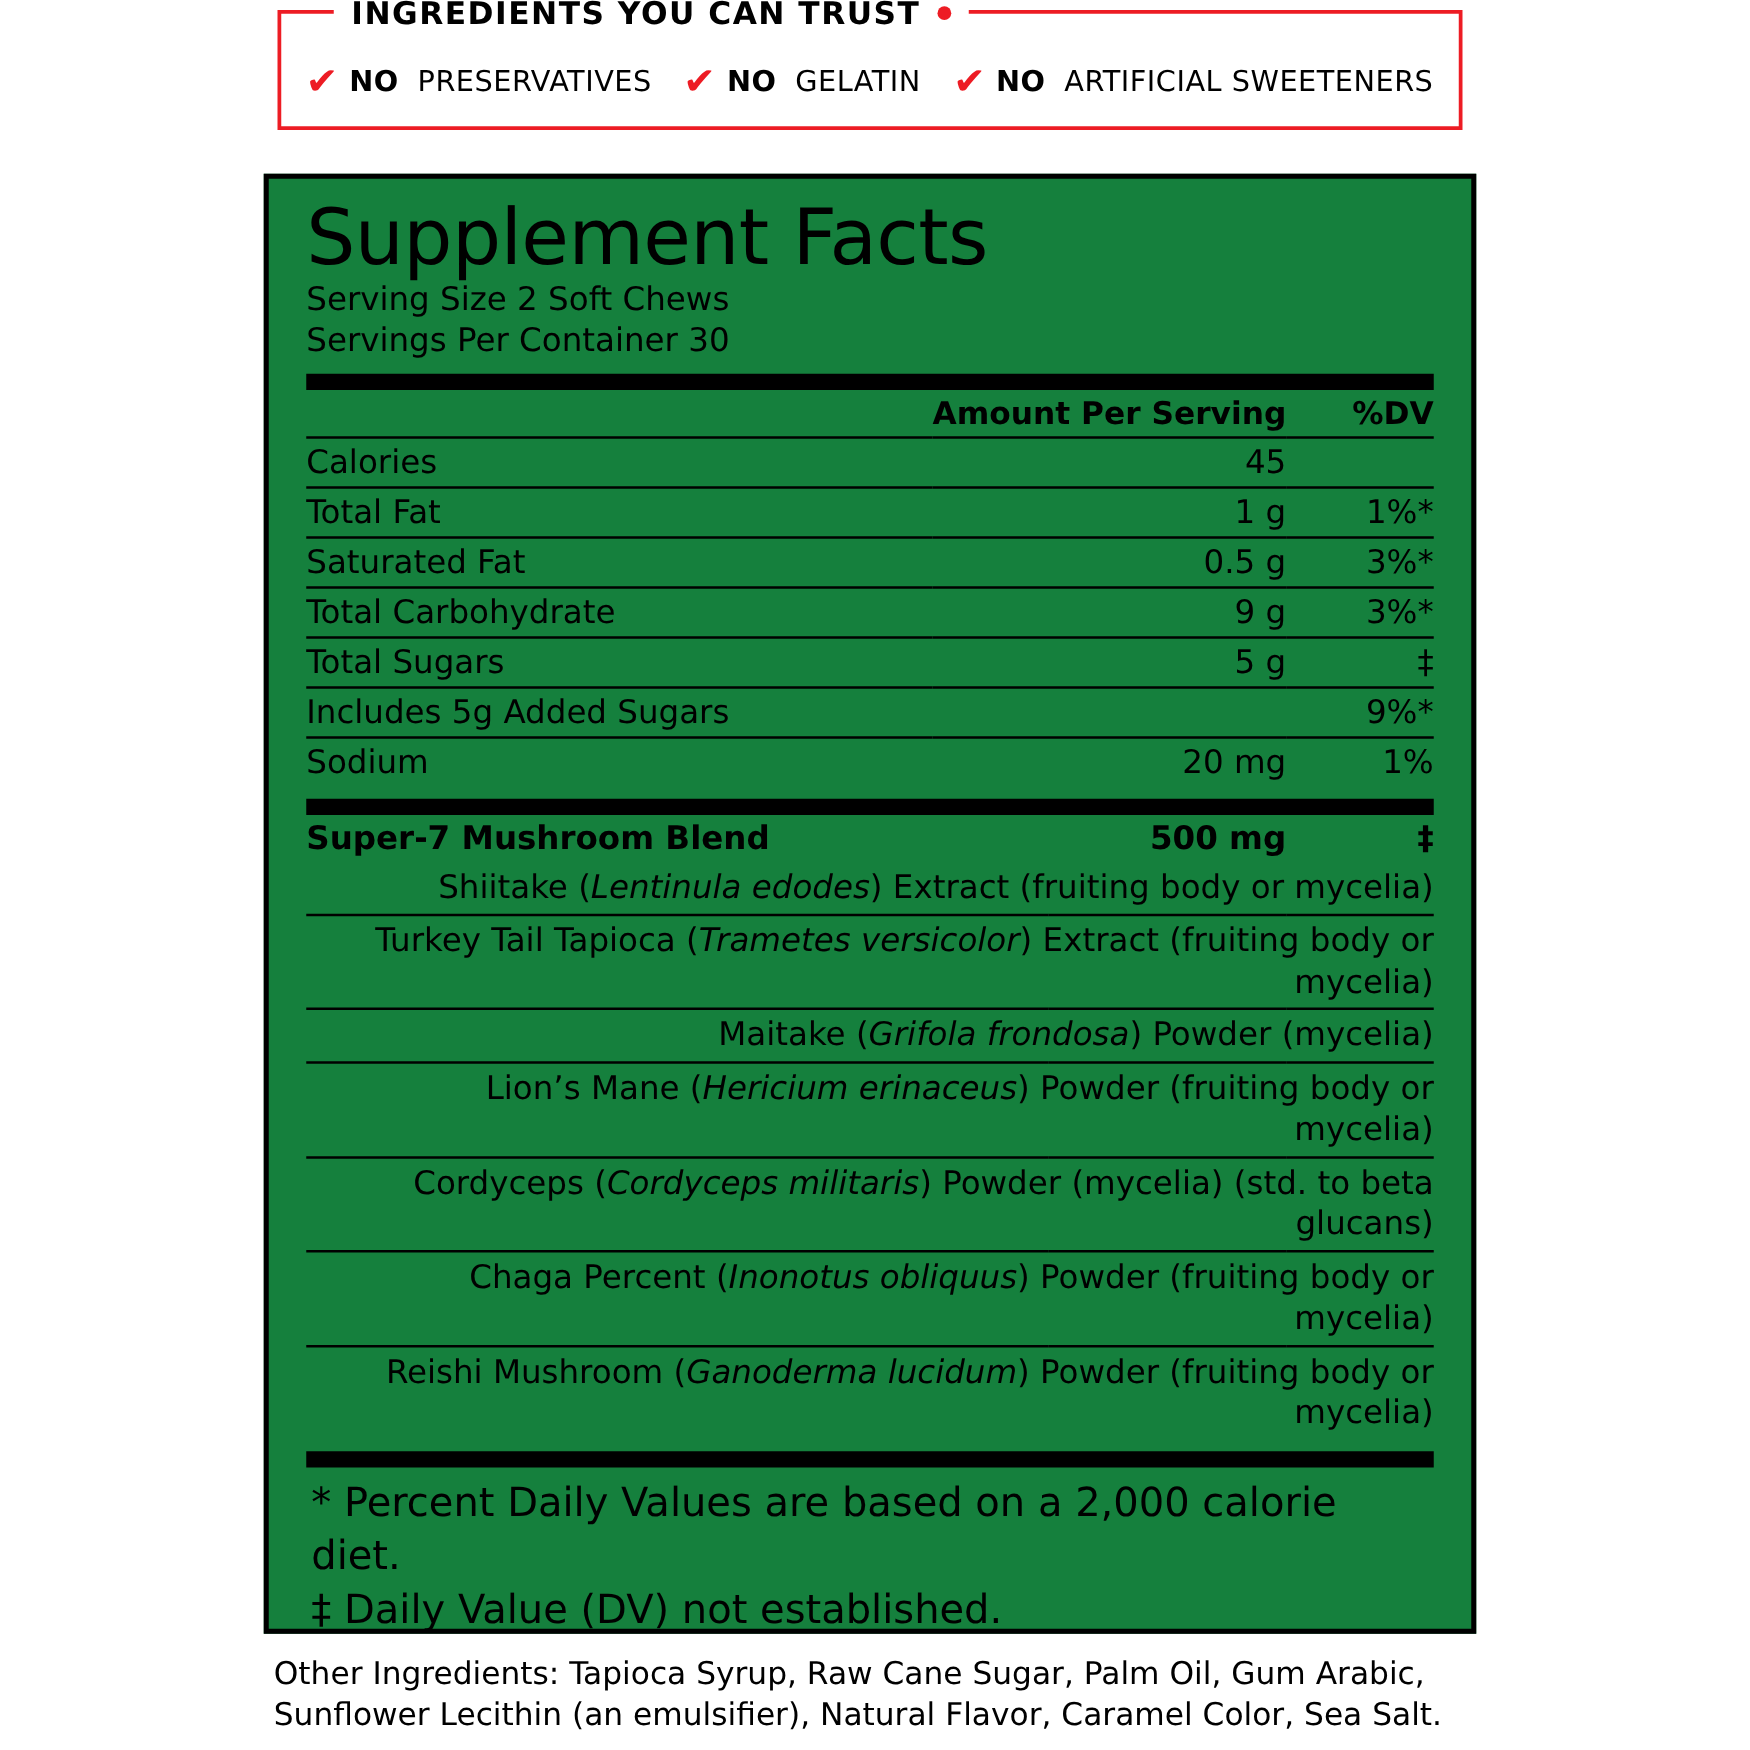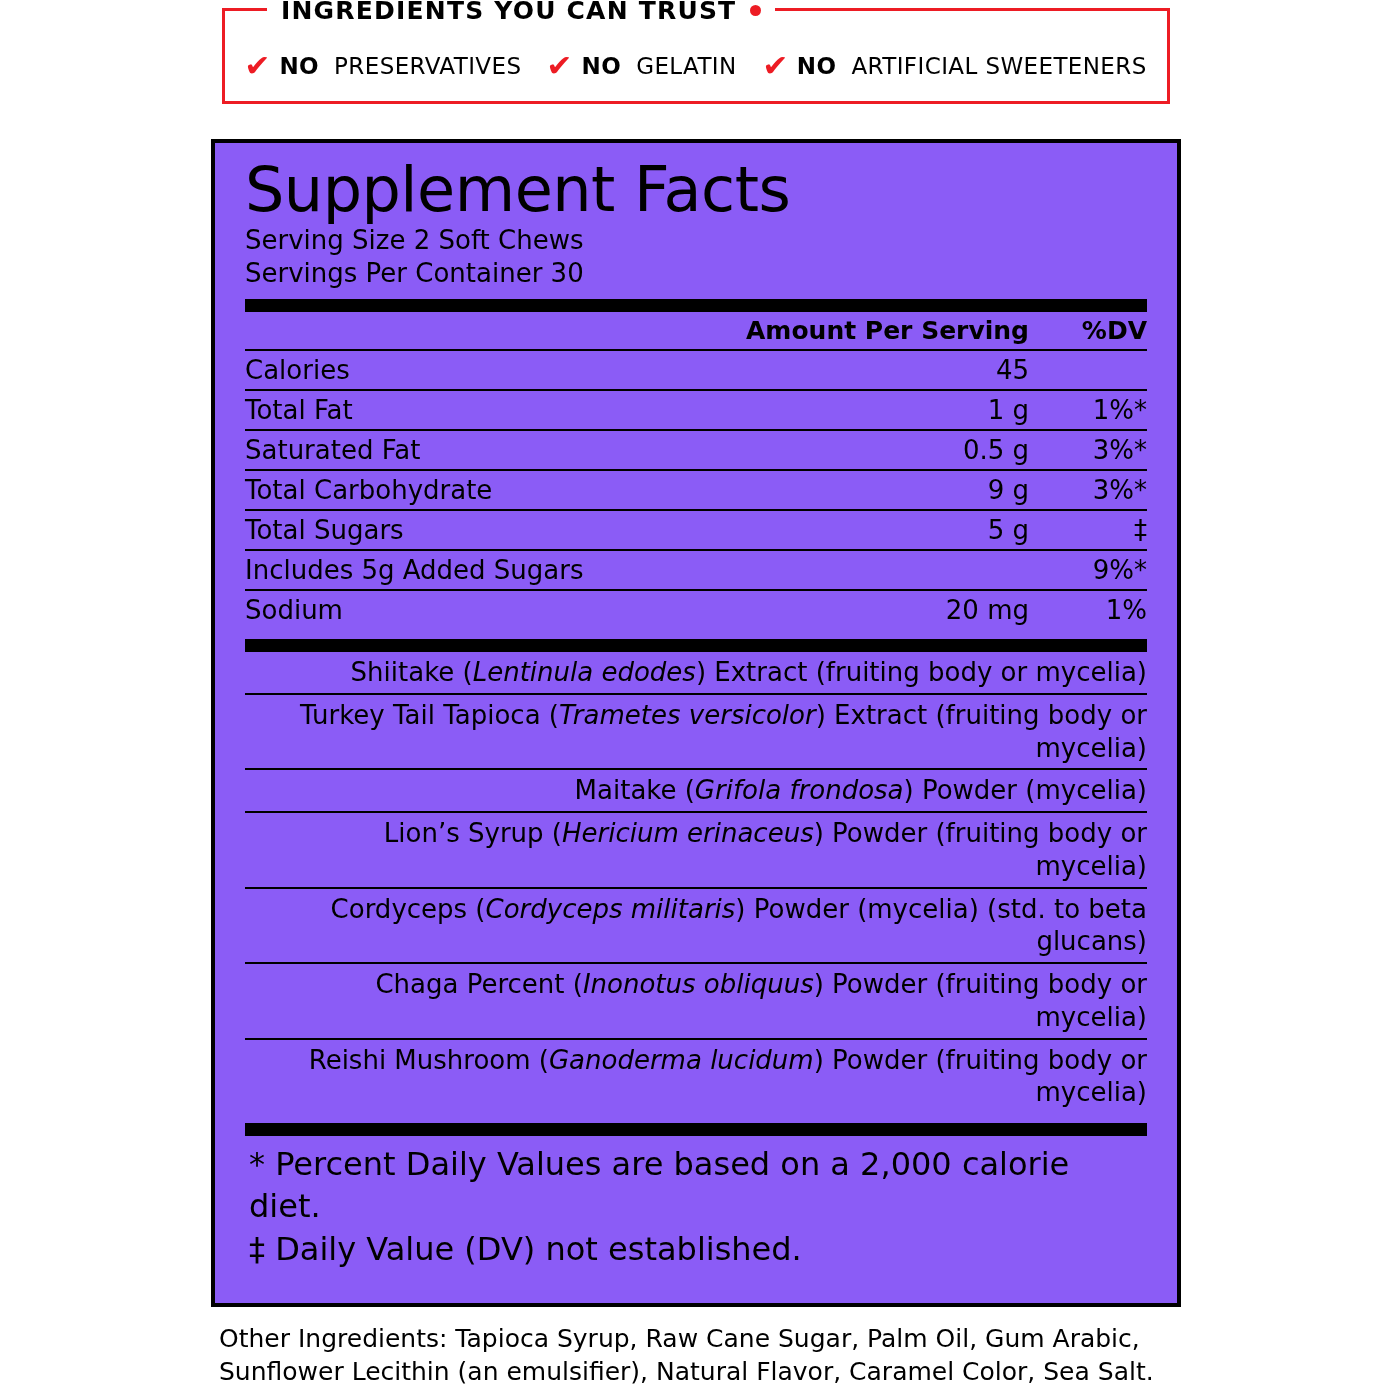--- a/index.html
+++ b/index.html
@@ -87,21 +87,21 @@
 
   
   .panel {
     position: absolute;
     left: 211px;
     top: 139px;
     width: 970px;
     height: 1168px;
     border: 4px solid #000;
     box-sizing: border-box;
-    background: #8b5cf6;
+    background: #15803d;
   }
   .panel-inner {
     position: absolute;
     left: 30px;
     right: 30px;
     top: 8px;
   }
   .sf-title {
     font-size: 62px;
     font-weight: normal;
@@ -264,20 +264,25 @@
         <td class="col-amt">20 mg</td>
         <td class="col-dv">1%</td>
       </tr>
     </tbody>
       </table>
 
     <div class="rule-thick"></div>
 
     <table class="sf">
       <tbody>
+          <tr class="blend-row">
+        <td class="col-name">Super-7 Mushroom Blend</td>
+        <td class="col-amt">500 mg</td>
+        <td class="col-dv">‡</td>
+      </tr>
 
       <tr class="ing-row">
         <td colspan="3">
           <div class="ing-text"><span>Shiitake (</span><i>Lentinula edodes</i><span>) Extract (fruiting body or mycelia)</span></div>
         </td>
       </tr>
 
       <tr class="ing-row">
         <td colspan="3">
           <div class="ing-text"><span>Turkey Tail Tapioca (</span><i>Trametes versicolor</i><span>) Extract (fruiting body or mycelia)</span></div>
@@ -285,21 +290,21 @@
       </tr>
 
       <tr class="ing-row">
         <td colspan="3">
           <div class="ing-text"><span>Maitake (</span><i>Grifola frondosa</i><span>) Powder (mycelia)</span></div>
         </td>
       </tr>
 
       <tr class="ing-row">
         <td colspan="3">
-          <div class="ing-text"><span>Lion’s Syrup (</span><i>Hericium erinaceus</i><span>) Powder (fruiting body or mycelia)</span></div>
+          <div class="ing-text"><span>Lion’s Mane (</span><i>Hericium erinaceus</i><span>) Powder (fruiting body or mycelia)</span></div>
         </td>
       </tr>
 
       <tr class="ing-row">
         <td colspan="3">
           <div class="ing-text"><span>Cordyceps (</span><i>Cordyceps militaris</i><span>) Powder (mycelia) (std. to beta glucans)</span></div>
         </td>
       </tr>
 
       <tr class="ing-row">

